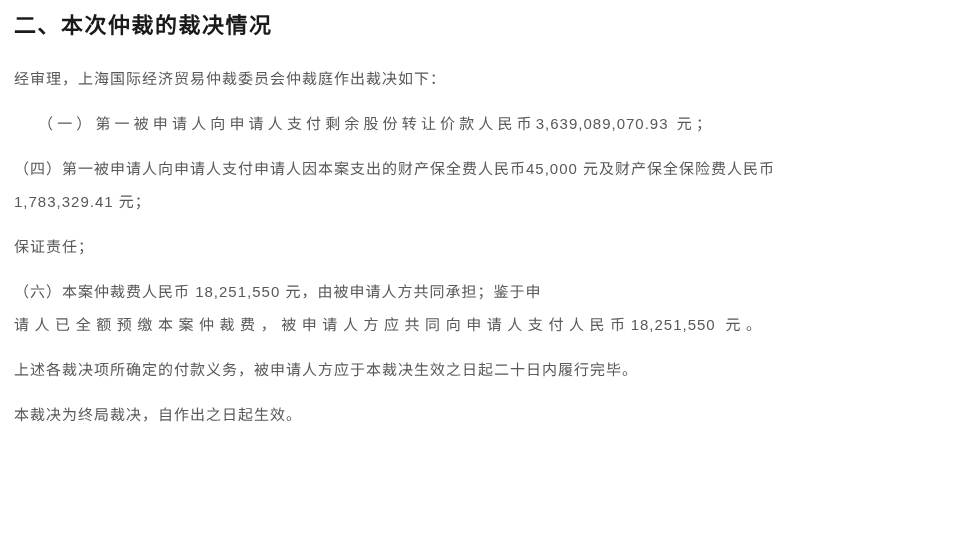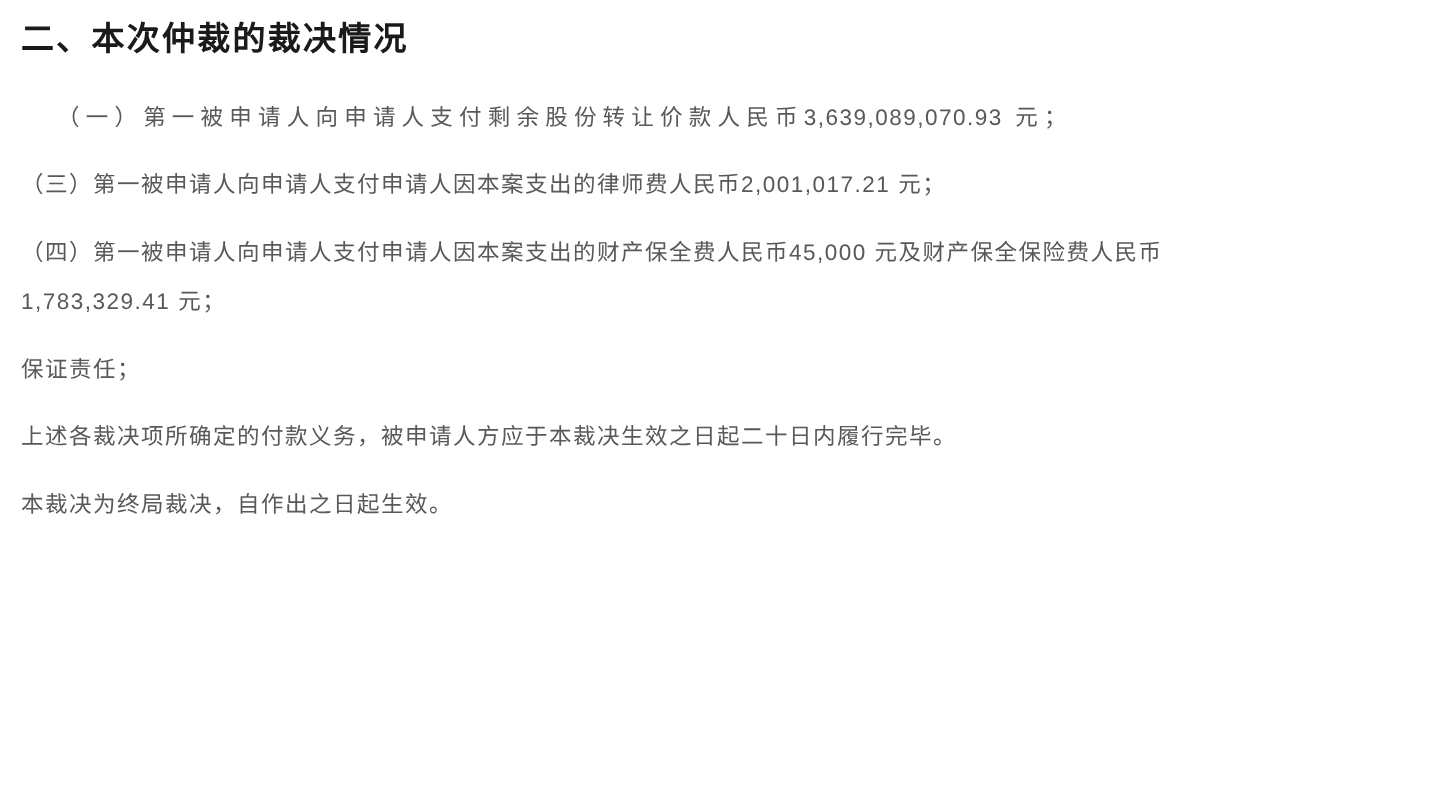--- a/index.html
+++ b/index.html
@@ -39,38 +39,42 @@
   .w926 { width: 926px; }
   .w748 { width: 748px; }
 </style>
 </head>
 <body>
 
 <div class="page">
 
   <h2 class="heading">二、本次仲裁的裁决情况</h2>
 
+  <p class="para">
+    <span class="line">经审理，上海国际经济贸易仲裁委员会仲裁庭作出裁决如下：</span>
+  </p>
 
   <p class="para">
     <span class="line jx w674">（一）第一被申请人向申请人支付剩余股份转让价款人民币3,639,089,070.93 元；</span>
   </p>
 
 
-  <p class="para">
-    <span class="line">（三）第一被申请人向申请人支付申请人因本案支出的律师费人民币2,001,017.21 元；</span>
-  </p>
 
   <p class="para">
     <span class="line">（四）第一被申请人向申请人支付申请人因本案支出的财产保全费人民币45,000 元及财产保全保险费人民币 1,783,329.41 元；</span>
   </p>
 
   <p class="para">
     <span class="line">保证责任；</span>
   </p>
 
+  <p class="para">
+    <span class="line">（六）本案仲裁费人民币 18,251,550 元，由被申请人方共同承担；鉴于申</span>
+    <span class="line jx w748">请人已全额预缴本案仲裁费，被申请人方应共同向申请人支付人民币18,251,550 元。</span>
+  </p>
 
   <p class="para">
     <span class="line">上述各裁决项所确定的付款义务，被申请人方应于本裁决生效之日起二十日内履行完毕。</span>
   </p>
 
   <p class="para">
     <span class="line">本裁决为终局裁决，自作出之日起生效。</span>
   </p>
 
 </div>

